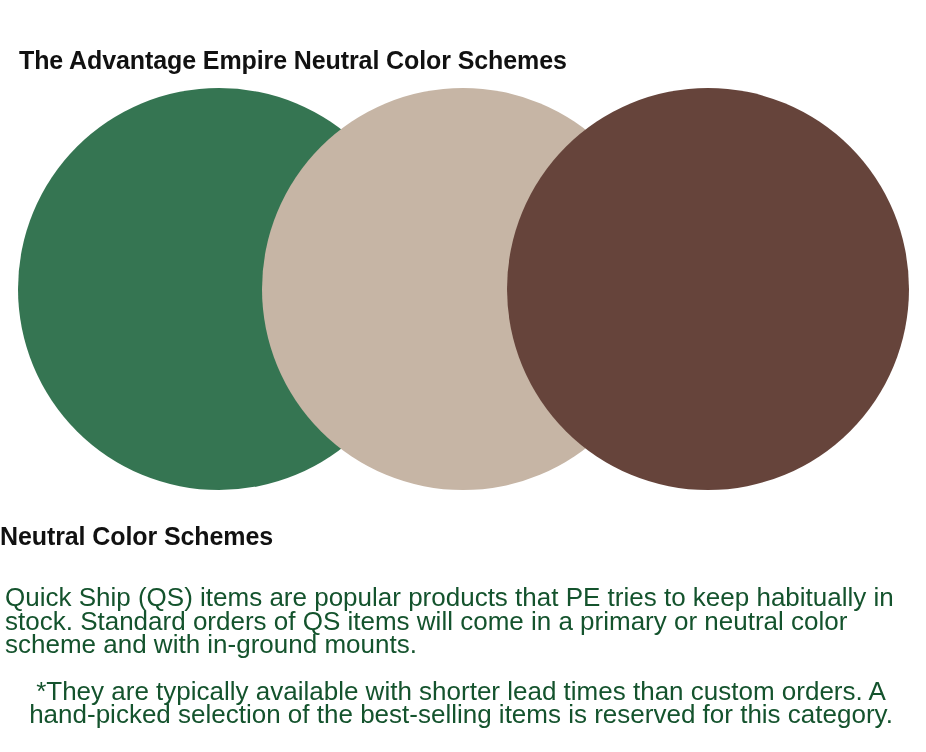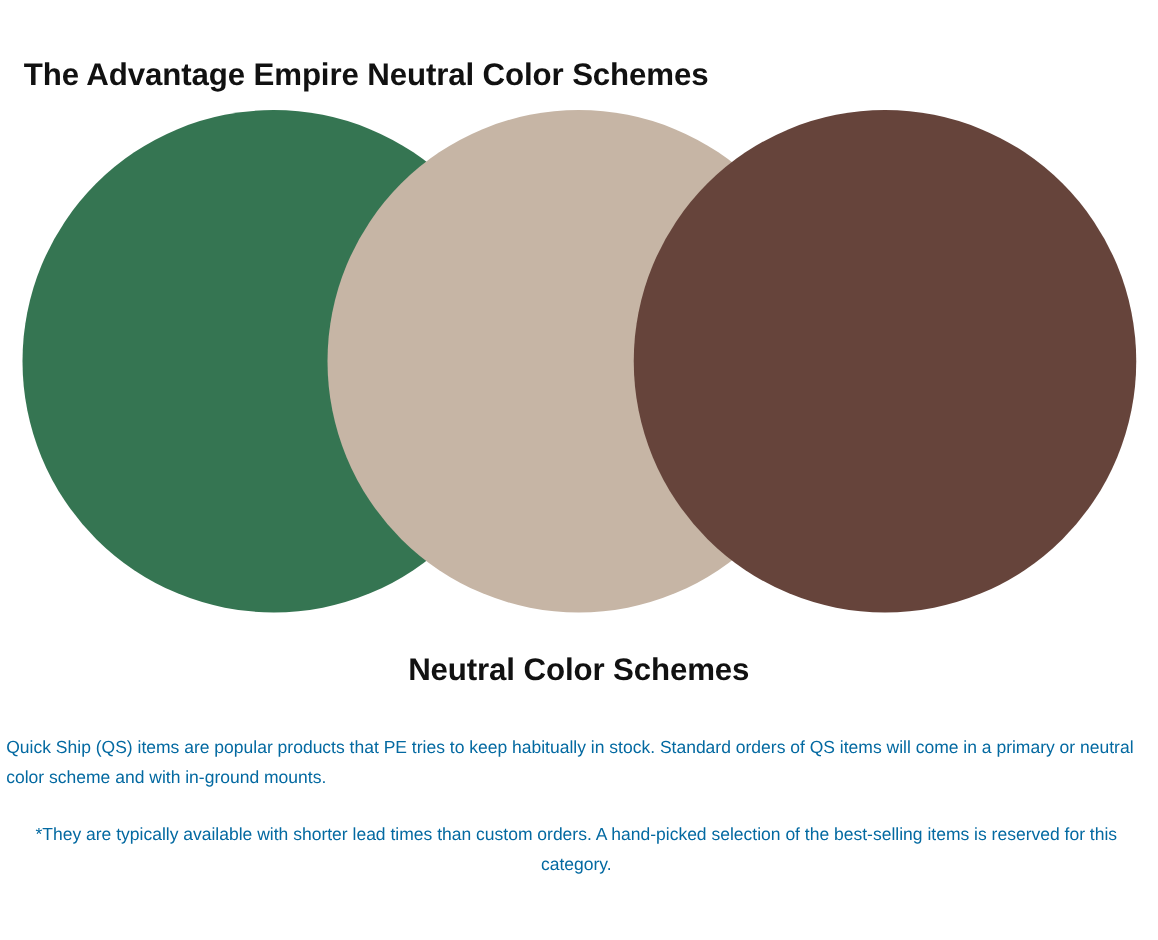--- a/index.html
+++ b/index.html
@@ -56,39 +56,39 @@
   .swatch-green { left: 18px;  z-index: 1; }
   .swatch-tan   { left: 262px; z-index: 2; }
   .swatch-brown { left: 507px; z-index: 3; }
 
   
   .swatch-caption {
     position: absolute;
     left: 0;
     right: 0;
     top: 521px;
-    text-align: center;
+    text-align: left;
     font-size: 25px;
     font-weight: bold;
     letter-spacing: -0.1px;
     line-height: 30px;
     color: #111111;
   }
 
   
   .body-copy {
     position: absolute;
     left: 5px;
     top: 586px;
     width: 912px;
   }
   .body-paragraph {
-    font-size: 14px;
+    font-size: 26px;
     line-height: 23.5px;
-    color: #0369a1;
+    color: #14532d;
     margin: 0;
   }
   .body-paragraph + .body-paragraph {
     margin-top: 23px;
     text-align: center;
   }
 </style>
 </head>
 <body style="background-color: rgb(255, 255, 255);">
 

